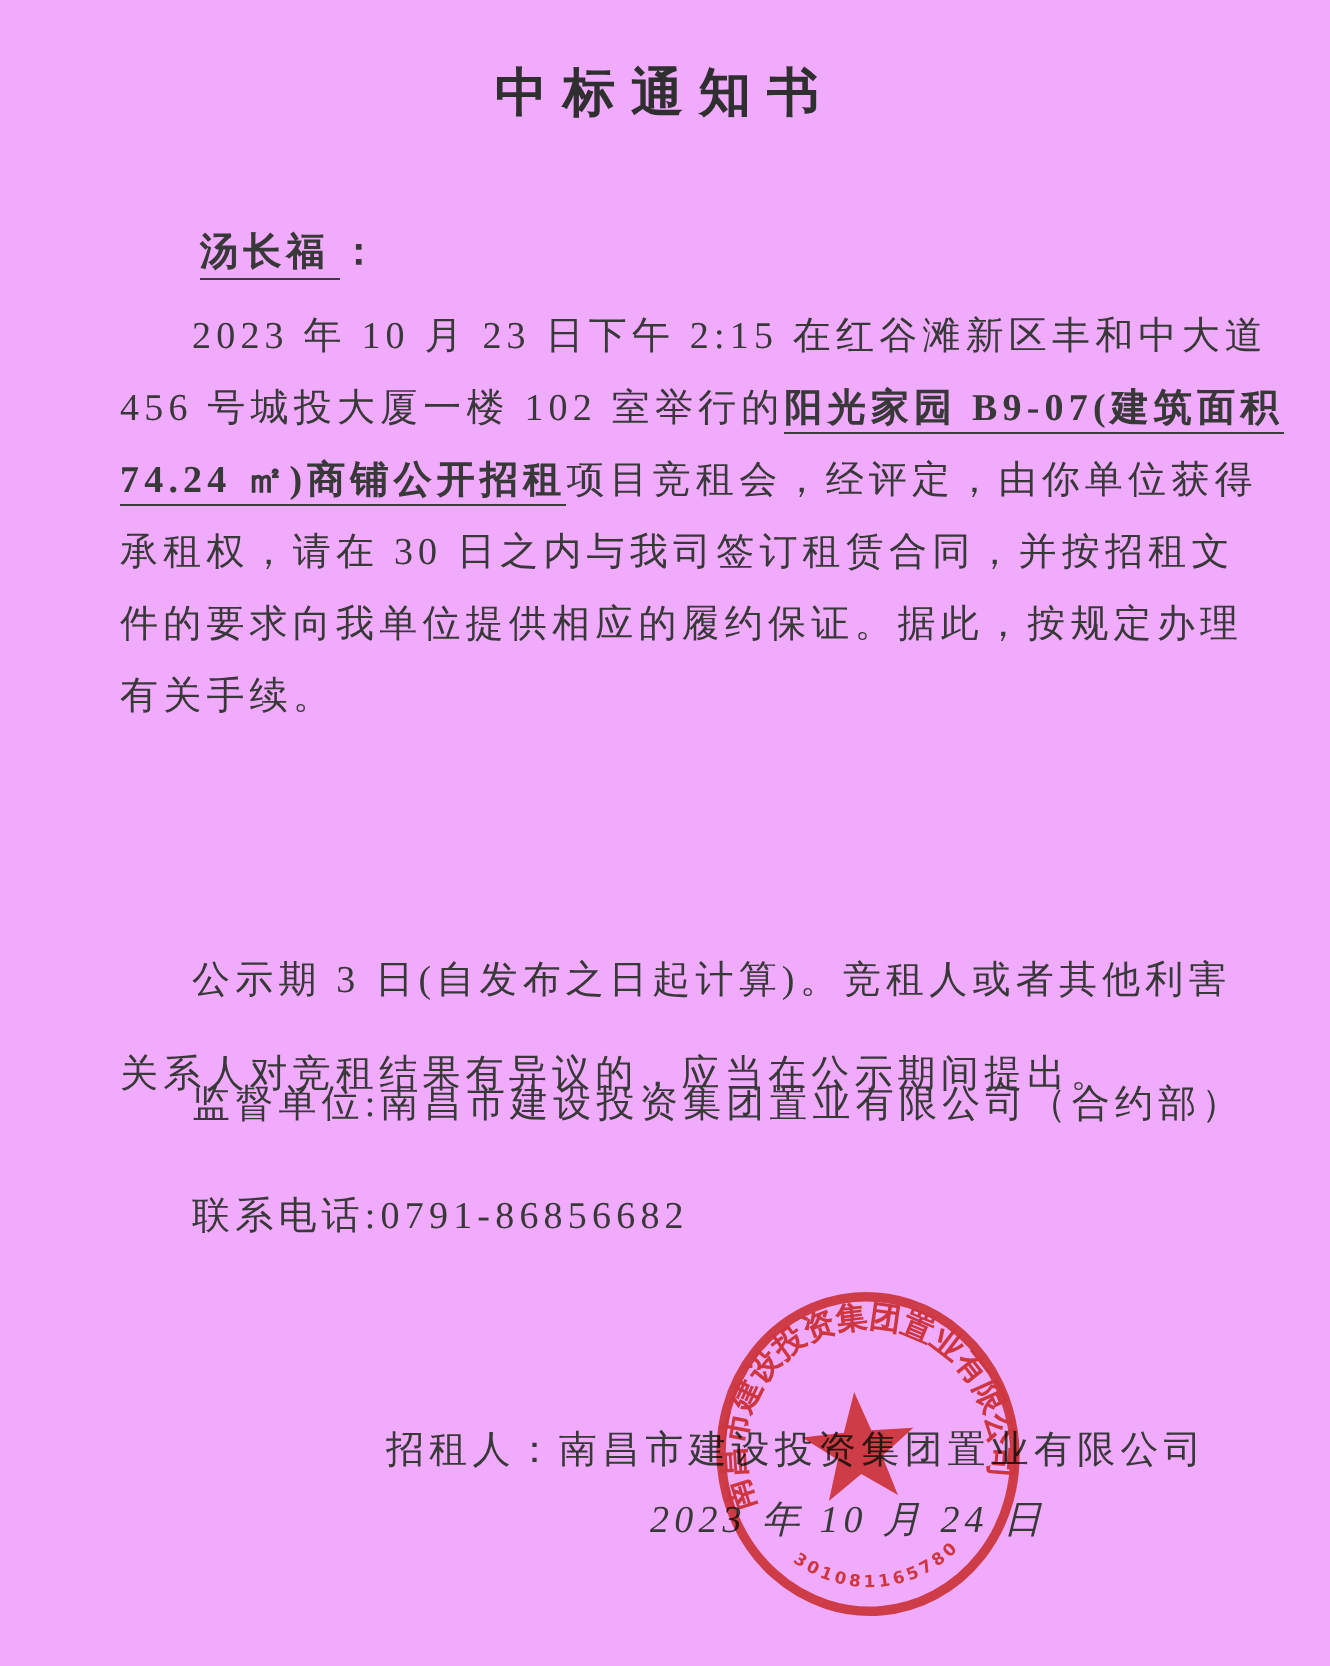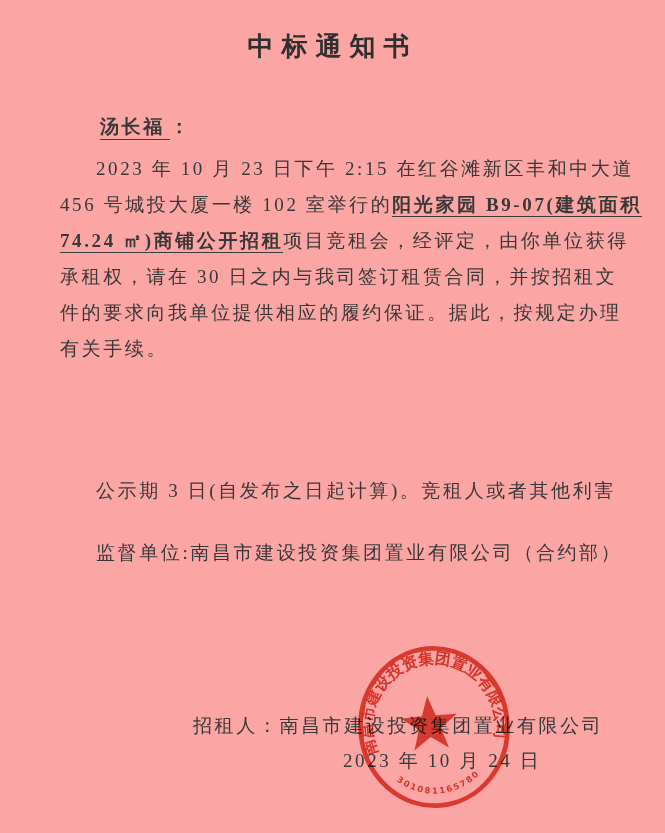--- a/index.html
+++ b/index.html
@@ -1,19 +1,19 @@
 <!DOCTYPE html>
 <html><head>
 <meta charset="utf-8">
 <style>
   html,body{margin:0;padding:0;background:#ffffff;}
   .page{
     position:relative;
     width:665px;height:833px;
-    background:#fca5a5;
+    background:#f0abfc;
     overflow:hidden;
     font-family:"Liberation Serif","DejaVu Serif",serif;
     color:#343434;
   }
   .title{
     position:absolute;top:29px;left:0;width:100%;
     text-align:center;
     font-size:26px;font-weight:700;
     letter-spacing:8px;
     color:#2f2f2f;
@@ -79,31 +79,37 @@
 
   <div class="line flush" style="top:338px;">
     <span>有关手续。</span>
   </div>
 
 
   <div class="line indent" style="top:480px;">
     <span>公示期 3 日(自发布之日起计算)。竞租人或者其他利害</span>
   </div>
 
+  <div class="line flush" style="top:527px;">
+    <span>关系人对竞租结果有异议的，应当在公示期间提出。</span>
+  </div>
 
   <div class="line indent" style="top:542px;">
     <span>监督单位:南昌市建设投资集团置业有限公司（合约部）</span>
   </div>
 
+  <div class="line indent" style="top:598px;">
+    <span>联系电话:0791-86856682</span>
+  </div>
 
   <div class="line" style="top:715px;left:193px;">
     <span>招租人：</span><span>南昌市建设投资集团置业有限公司</span>
   </div>
 
-  <div class="line" style="top:750px;left:343px;">
+  <div class="line" style="top:750px;left:325px;font-style:italic;">
     <span>2023 年 10 月 24 日</span>
   </div>
 
   <div class="seal">
     <svg viewBox="0 0 156 164" xmlns="http://www.w3.org/2000/svg">
       <ellipse cx="78" cy="82" rx="70" ry="75" fill="none" stroke="#d7422f" stroke-width="4.5" opacity="0.95"></ellipse>
       <path id="seal-arc-top" d="M 22.6,102.2 A 59,60 0 1 1 133.4,102.2" fill="none"></path>
       <text font-size="15" font-weight="700" fill="#d7422f" letter-spacing="0.5" font-family="'Liberation Serif','DejaVu Serif',serif">
         <textPath href="#seal-arc-top" startOffset="0" textLength="225">南昌市建设投资集团置业有限公司</textPath>
       </text>

